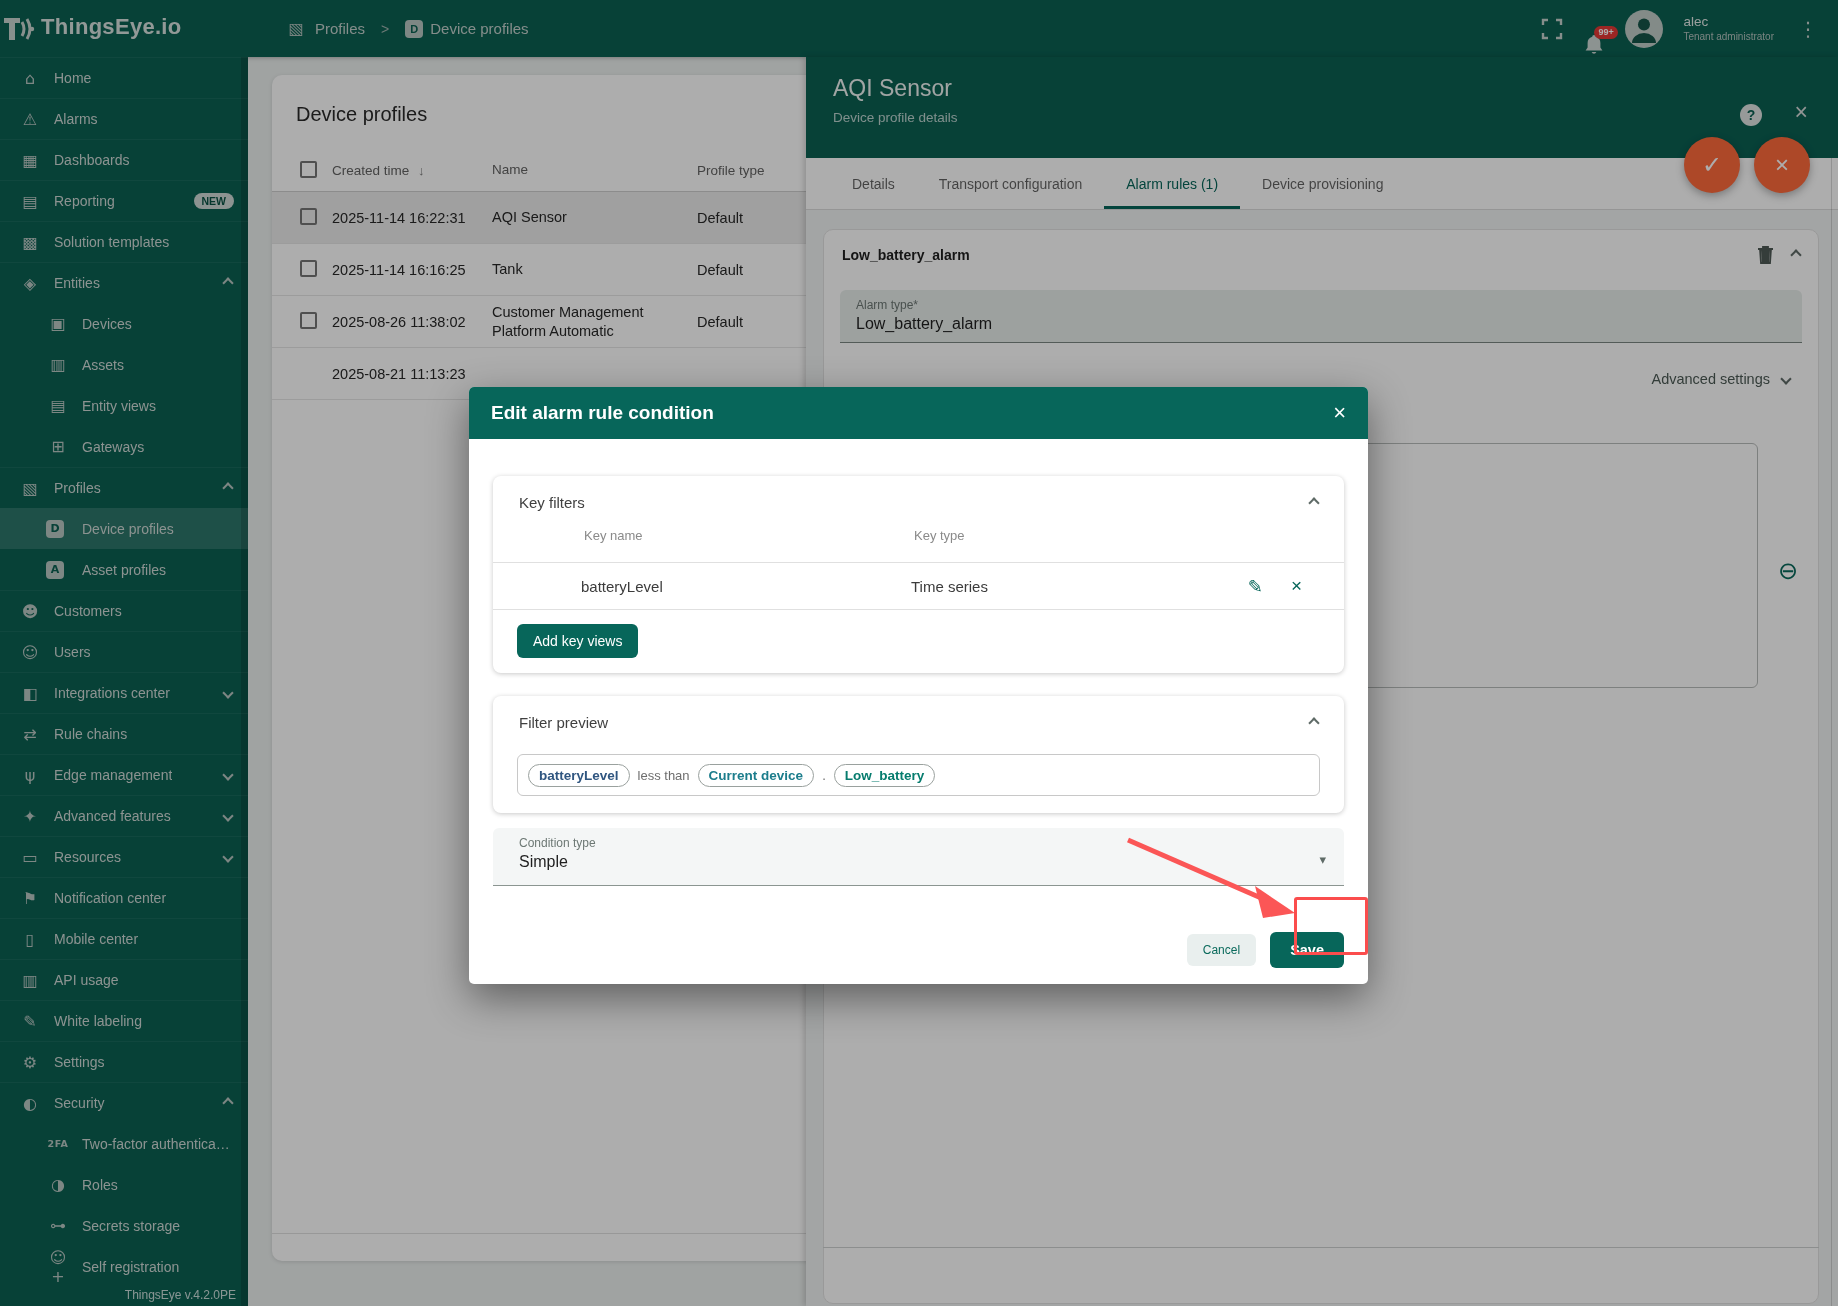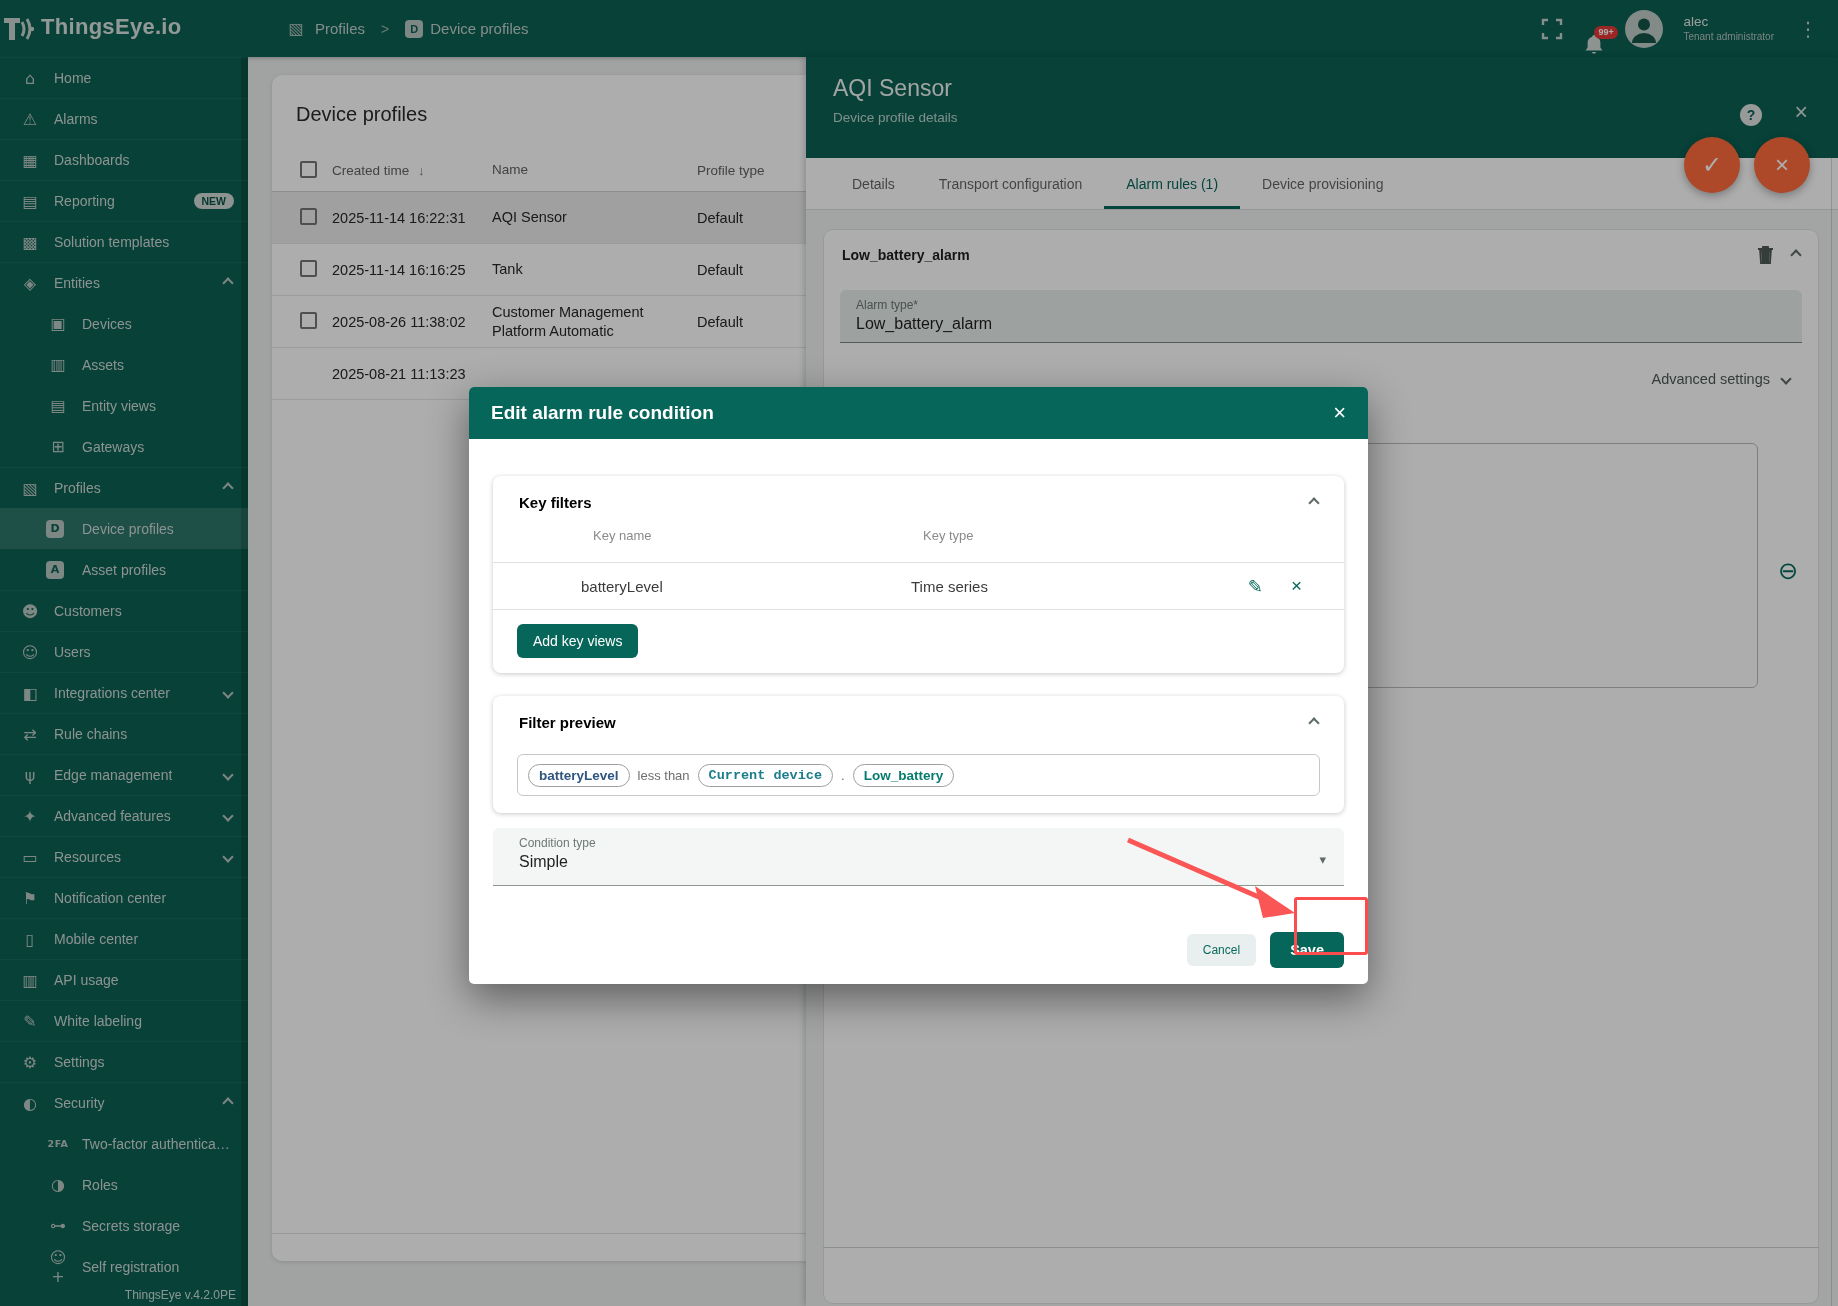--- a/index.html
+++ b/index.html
@@ -102,21 +102,21 @@
   .field-value{font-size:16px;color:#1f1f1f;margin-top:3px;}
   .alarm-type{margin:10px 16px 0 16px;}
   .advrow{display:flex;justify-content:flex-end;align-items:center;gap:12px;margin:28px 28px 0 0;
           font-size:14.5px;color:#4c5a55;cursor:pointer;}
   .schedbox{position:absolute;left:9px;top:213px;width:925px;height:245px;border:1px solid #b9bdbc;
             border-radius:6px;}
   .chiprow{position:absolute;left:12px;top:16px;display:flex;align-items:center;gap:8px;}
   .chip{border:1px solid #9aa19e;border-radius:13px;padding:3px 10px;font-size:13.5px;font-weight:bold;
         white-space:nowrap;background:#fff;}
   .chip.teal{color:#067c6e;}
-  .chip.cyan{color:#1c7d8c;font-family:Liberation Mono, monospace;}
+  .chip.cyan{color:#1c7d8c;}
   .chip.blue{color:#305680;}
   .chipdot{font-size:13px;color:#6e6e6e;}
   .pencil{color:#07665a;font-size:18px;cursor:pointer;font-family:"DejaVu Sans",sans-serif;}
   .minifield{position:absolute;left:0px;top:156px;width:208px;height:54px;background:#e3e9e7;
              border-bottom:1px solid #7b8682;border-radius:0 6px 0 0;}
   .helper{position:absolute;left:6px;top:220px;font-size:13px;color:#6d7571;white-space:nowrap;}
   .rm-circ{position:absolute;left:954px;top:327px;color:#0a6a5c;font-size:24px;cursor:pointer;
            font-family:"DejaVu Sans",sans-serif;}
   .panel-scroll{position:absolute;right:6px;top:101px;width:1px;height:1148px;background:rgba(0,0,0,.15);}
   .panel-bottomline{position:absolute;left:17px;top:1190px;width:996px;height:1px;background:#cfd2d1;}
@@ -129,23 +129,23 @@
          border-radius:5px;box-shadow:0 14px 40px rgba(0,0,0,.45);margin-top:33px;}
   .modal-hd{height:52px;background:#07665a;border-radius:5px 5px 0 0;display:flex;align-items:center;
             padding:0 22px;color:#fff;}
   .modal-title{font-size:19px;font-weight:bold;}
   .modal-x{margin-left:auto;font-size:22px;cursor:pointer;color:#fff;line-height:1;}
   .mcard{position:absolute;left:24px;width:851px;background:#fff;border-radius:8px;
          box-shadow:0 1px 5px rgba(0,0,0,.22);}
   .kf-card{top:89px;height:197px;}
   .fp-card{top:309px;height:117px;}
   .mcard-hd{display:flex;align-items:center;padding:18px 26px 0 26px;}
-  .mcard-title{font-size:15px;font-weight:700;color:#000000;}
+  .mcard-title{font-size:15px;font-weight:400;color:#404040;}
   .mcard-chev{margin-left:auto;}
-  .kf-tablehead{position:absolute;left:12px;top:52px;width:100%;display:flex;font-size:13px;color:#8a8a8a;}
+  .kf-tablehead{position:absolute;left:3px;top:52px;width:100%;display:flex;font-size:13px;color:#8a8a8a;}
   .kf-row{position:absolute;left:0;top:86px;width:100%;display:flex;align-items:center;height:48px;
           border-top:1px solid #e0e0e0;border-bottom:1px solid #e0e0e0;font-size:15px;color:#3c3c3c;}
   .kf-name{margin-left:88px;width:330px;}
   .kf-type{width:240px;}
   .kf-actions{margin-left:auto;margin-right:42px;display:flex;gap:28px;align-items:center;}
   .x-teal{color:#07665a;font-size:19px;cursor:pointer;}
   .btn{border:none;border-radius:6px;cursor:pointer;font-family:inherit;}
   .btn-teal{background:#07665a;color:#fff;font-size:14px;font-weight:500;padding:9px 16px;}
   .addkf{position:absolute;left:24px;top:148px;}
   .fp-box{position:absolute;left:24px;top:58px;width:803px;height:42px;border:1px solid #c8c8c8;

